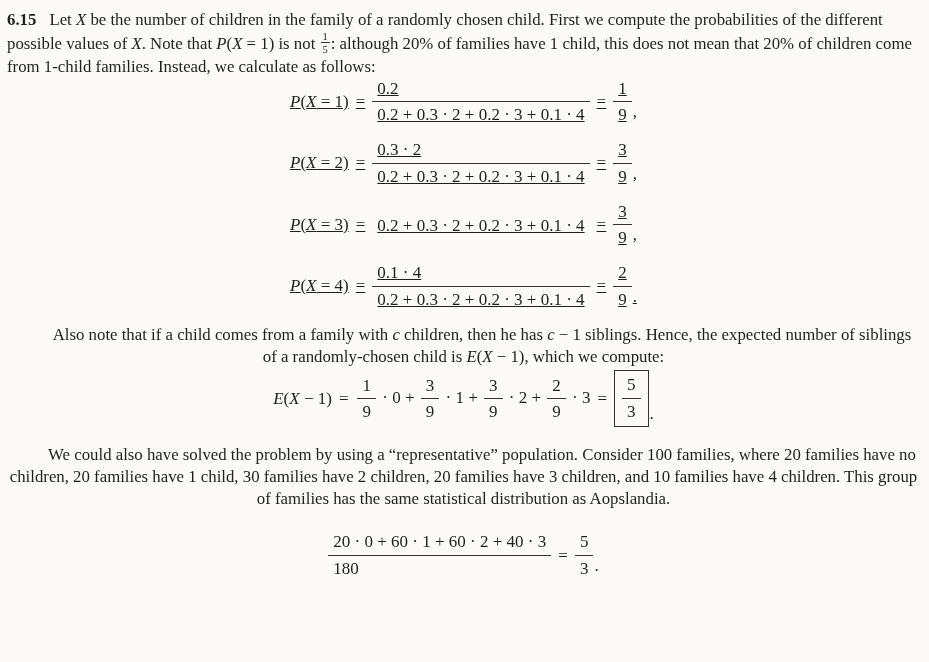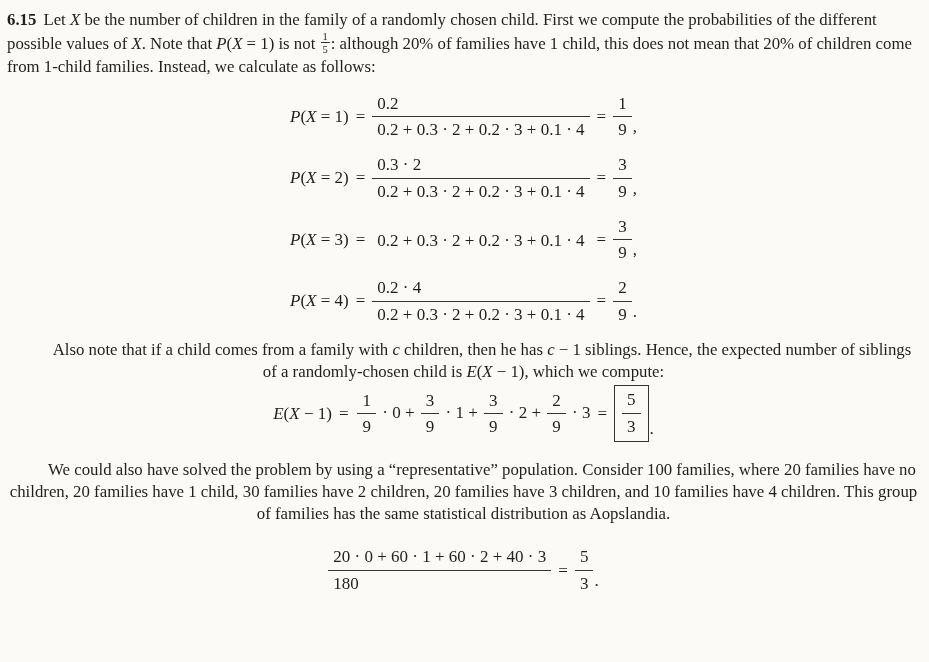--- a/index.html
+++ b/index.html
@@ -8,32 +8,32 @@
     background: #fbfaf7; color: #201f1c;
     font-family: "Liberation Serif", "DejaVu Serif", serif;
     font-size: 16.8px;
   }
   .page { padding: 9px 9px 0 7px; box-sizing: border-box; }
 
   p.para { margin: 0; line-height: 1.3; }
   .indent { text-indent: 37px; text-align: center; }
   .it { }
   .mi { font-style: italic; }
-  .probnum { font-weight: bold; margin-right: 7px; }
+  .probnum { font-weight: bold; margin-right: 13px; }
 
   
   .sfrac { display: inline-block; text-align: center; font-size: 10.5px;
            line-height: 1.1; vertical-align: -0.4em; margin: 0 1px; }
   .sfrac .sn { display: block; border-bottom: 1px solid #34332f; padding: 0 2px; }
   .sfrac .sd { display: block; padding-top: 1px; }
 
   
   .eq-row { display: flex; justify-content: center; align-items: center;
             font-size: 17px; line-height: 1.25; }
-  .prob-block { margin-top: 15px; }
+  .prob-block { margin-top: 0; text-decoration: underline; }
   .prob-block .eq-row { margin-bottom: 14px; }
   .eqsign { margin: 0 7px; }
   .lhs { white-space: pre; }
 
   .frac { display: inline-flex; flex-direction: column; text-align: left;
           vertical-align: middle; }
   .frac .num { padding: 0 5px 2px; border-bottom: 1.4px solid #34332f; white-space: pre; }
   .frac .den { padding: 2px 5px 0; white-space: pre; }
 
   .terms { white-space: pre; }
@@ -100,21 +100,21 @@
           <span class="num">3</span>
           <span class="den">9</span>
         </span>
       <span class="tail">,</span>
     </div>
 
     <div class="eq-row">
       <span class="lhs"><span class="mi">P</span><span>(</span><span class="mi">X</span><span> = 4)</span></span>
       <span class="eqsign">=</span>
       <span class="frac">
-          <span class="num">0.2 · 4</span>
+          <span class="num">0.1 · 4</span>
           <span class="den">0.2 + 0.3 · 2 + 0.2 · 3 + 0.1 · 4</span>
         </span>
       <span class="eqsign">=</span>
       <span class="frac">
           <span class="num">2</span>
           <span class="den">9</span>
         </span>
       <span class="tail">.</span>
     </div>
 

